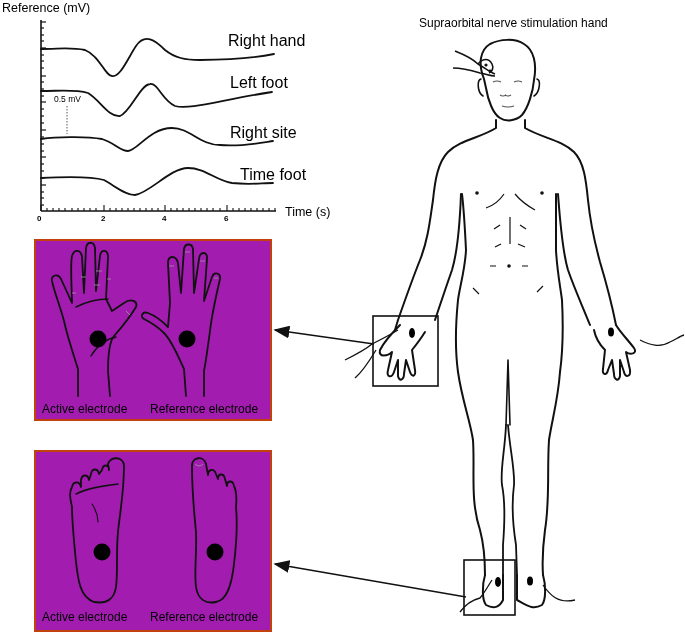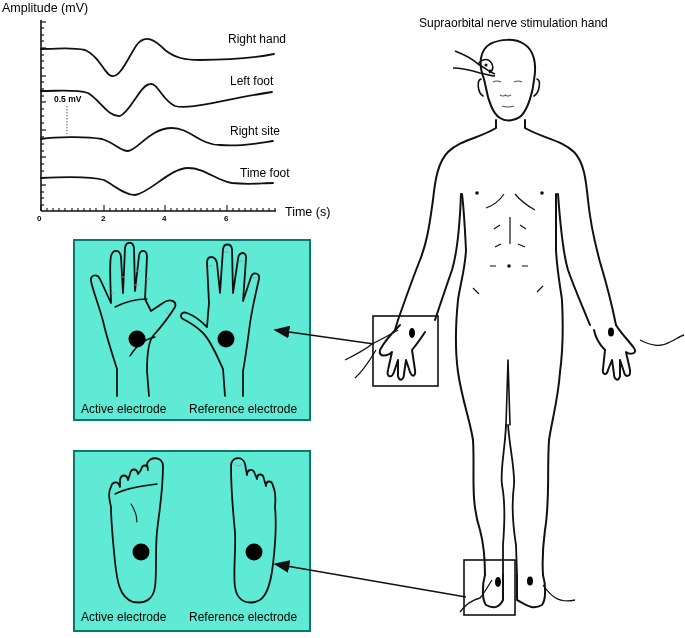--- a/index.html
+++ b/index.html
@@ -1,31 +1,31 @@
 <!DOCTYPE html>
 <html><head>
 <meta charset="utf-8">
 <style>
   html, body { margin: 0; padding: 0; background: #ffffff; }
   body { width: 685px; height: 638px; position: relative; overflow: hidden;
          font-family: "Liberation Sans", sans-serif; color: #000; }
   .txt { position: absolute; white-space: nowrap; font-size: 12px; color: #000; }
   .axis-title { font-size: 12.5px; }
   .tick-lbl { font-size: 8px; font-weight: bold; }
-  .trace-lbl { font-size: 12px; }
-  .scale-lbl { font-size: 8.5px; font-weight: bold; }
-  .panel { position: absolute; border: 2px solid #0f766e; background: #5eead4; box-sizing: border-box; margin-left: 39px; }
+  .trace-lbl { font-size: 16px; }
+  .scale-lbl { font-size: 8.5px; }
+  .panel { position: absolute; border: 2px solid #c2410c; background: #a21caf; box-sizing: border-box; }
   .panel-lbl { position: absolute; font-size: 12px; white-space: nowrap; }
   svg { position: absolute; left: 0; top: 0; overflow: visible; }
 </style>
 </head>
 <body>
 
 <div>
-  <div class="txt axis-title" style="left:2px;top:1px;">Amplitude (mV)</div>
+  <div class="txt axis-title" style="left:2px;top:1px;">Reference (mV)</div>
   <div class="txt axis-title" style="left:285px;top:205px;">Time (s)</div>
 
   <div class="txt tick-lbl" style="left:37px;top:214px;">0</div>
   <div class="txt tick-lbl" style="left:101px;top:214px;">2</div>
   <div class="txt tick-lbl" style="left:162px;top:214px;">4</div>
   <div class="txt tick-lbl" style="left:224px;top:214px;">6</div>
 
   <div class="txt trace-lbl" style="left:228px;top:32px;">Right hand</div>
   <div class="txt trace-lbl" style="left:230px;top:74px;">Left foot</div>
   <div class="txt trace-lbl" style="left:230px;top:124px;">Right site</div>

